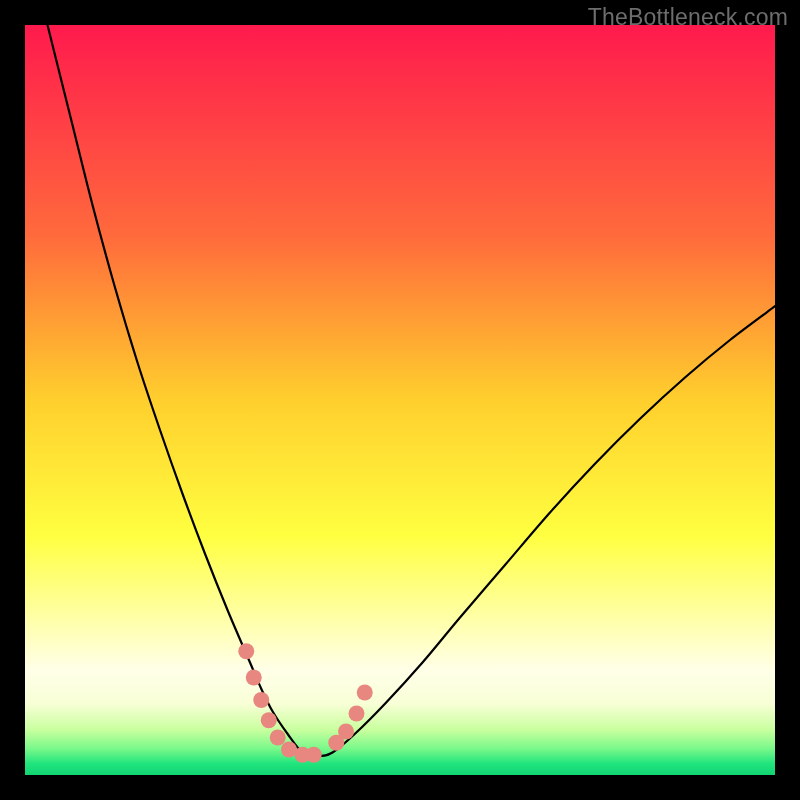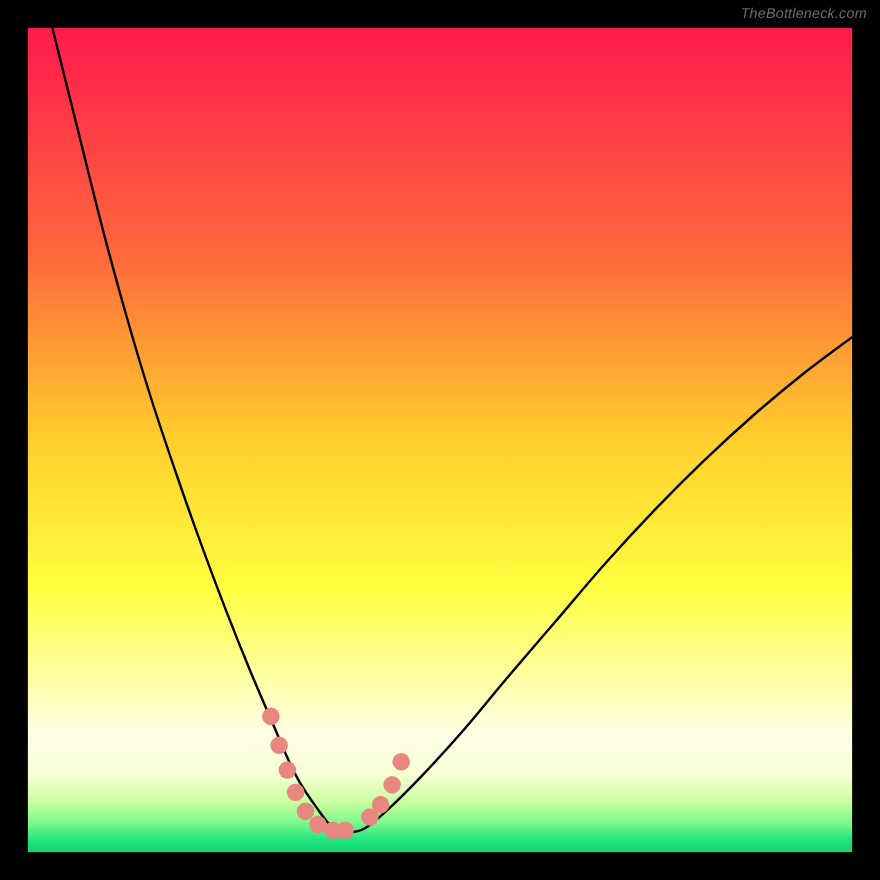--- a/index.html
+++ b/index.html
@@ -37,24 +37,23 @@
     left: 0;
     top: 0;
     width: 750px;
     height: 750px;
   }
   #watermark {
     position: absolute;
     top: 4px;
     right: 12px;
     color: #6d6d6d;
-    font-size: 13px;
+    font-size: 23px;
     font-weight: 500;
     letter-spacing: 0.2px;
-    font-style: italic;
   }
 </style>
 </head>
 <body>
 
 <div id="stage">
 
   <div id="plot-area">
     <svg id="gradient-bg" viewBox="0 0 750 750" preserveAspectRatio="none">
       <defs>

